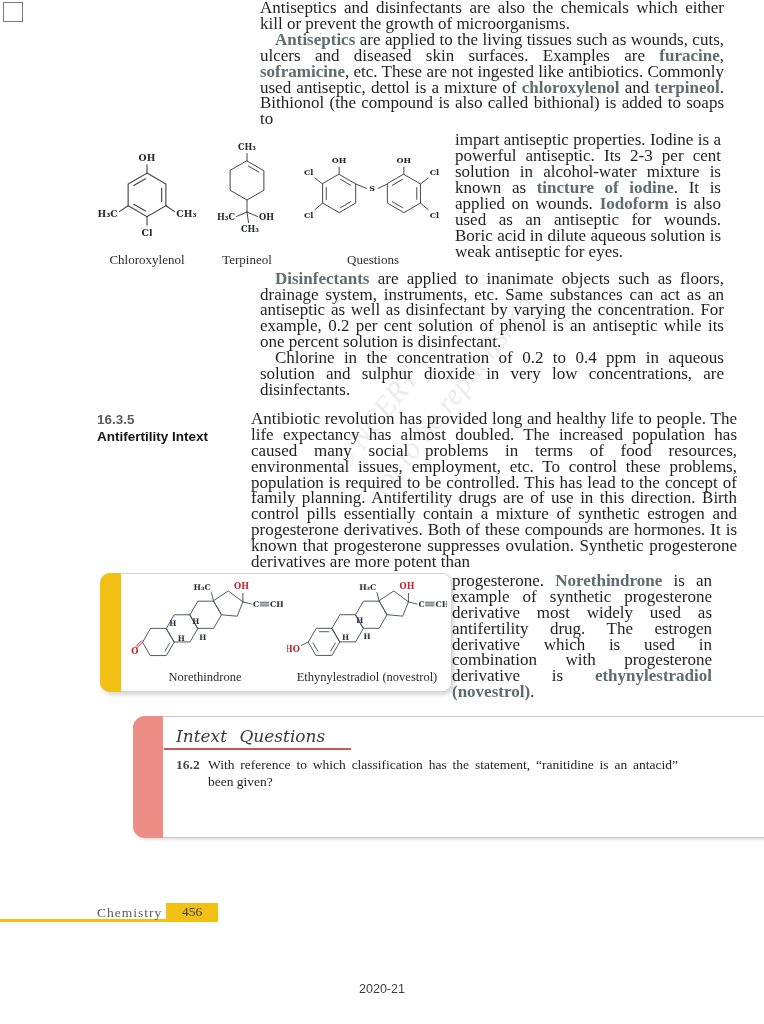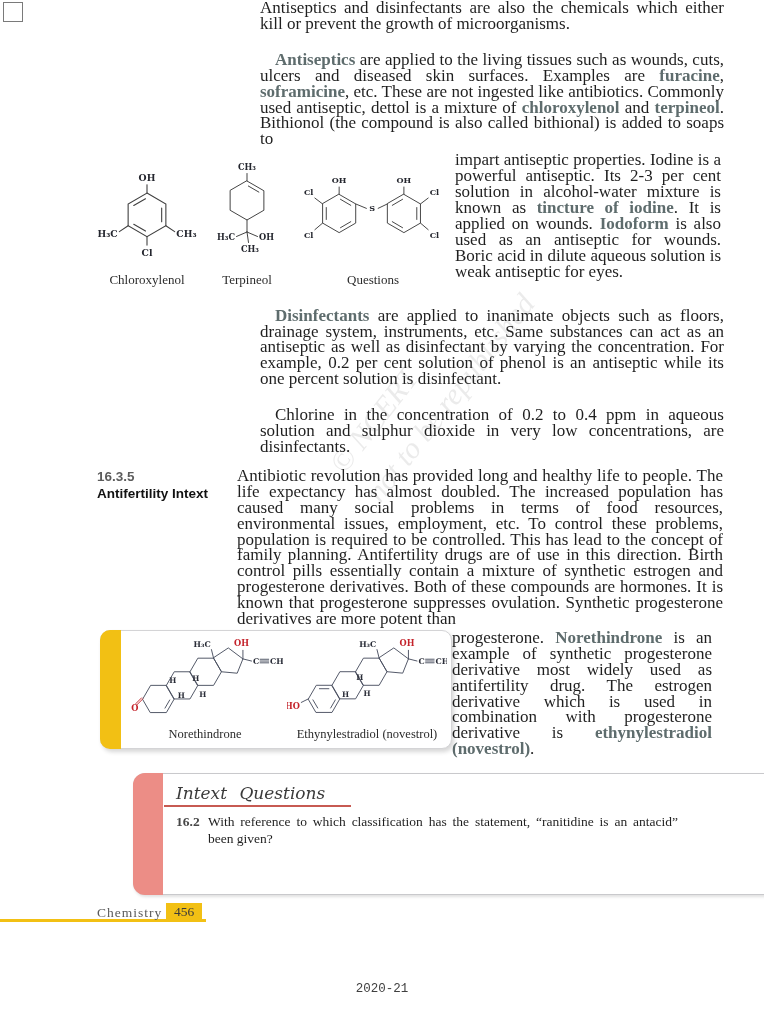--- a/index.html
+++ b/index.html
@@ -21,32 +21,32 @@
   
   .sub-heading {
     margin:96px 0 9px 238px; font-size:15px; font-weight:bold; font-style:italic;
     color:#3d3d3d; letter-spacing:0.8px; word-spacing:4px;
   }
   .sub-heading .hp { margin-right:8px; }
   p.body {
     width:464px; margin:0 0 0 260px; font-size:17px; line-height:15.9px;
     text-align:justify; color:#1f1f1f;
   }
-  p.indent { text-indent:15px;margin-top:20px; }
+  p.indent { text-indent:15px; }
   .term { font-weight:bold; color:var(--term,#5e6c6d); }
   
   .fig-row { display:flex; align-items:flex-start; margin:5px 0 3px 95px; }
   .antiseptic-figs { width:356px; display:flex; align-items:flex-end; justify-content:space-between; }
   figure { margin:0; text-align:center; }
   figcaption { font-size:13px; color:#2b2b2b; margin-top:3px; }
   p.narrow { width:266px; margin-left:4px; }
   .mt6 { margin-top:6px; }
   .mt4 { margin-top:4px; }
   
-  .section-row { display:flex; margin:13px 0 0 97px; }
+  .section-row { display:flex; margin:13px 0 0 97px;gap:14px; }
   .section-label { width:140px; flex-shrink:0; font-family:"Liberation Sans", sans-serif; font-weight:bold; font-size:13.5px; line-height:17px; }
   .section-number { display:block; color:#5c5c5c; }
   .section-title { display:block; color:#121212; }
   .section-row p.body { margin-left:0; width:486px; }
   
   .fig-row2 { display:flex; align-items:flex-start; margin:3px 0 0 100px; }
   .steroid-box {
     position:relative; width:352px; height:119px; box-sizing:border-box;
     background:#fff; border:1.5px solid #d4d4d6; border-radius:10px;
     box-shadow:2px 3px 4px rgba(0,0,0,0.16);
@@ -76,26 +76,26 @@
     margin:0 0 7px -12px; padding:0 26px 2px 12px;
     border-bottom:2px solid var(--rule-red,#c75a52);
   }
   .q-row { display:flex; margin-bottom:7px; }
   .q-num { font-weight:bold; color:#474747; width:32px; flex-shrink:0; font-size:13.5px; line-height:16.6px; }
   .q-text { margin:0; width:470px; font-size:13.5px; line-height:16.6px; text-align:justify; }
   
   .footer-rule { position:absolute; left:0; top:919px; width:206px; height:3px; background:var(--accent-yellow,#f2c014); }
   .footer-book { position:absolute; left:97px; top:905px; font-size:13.5px; color:#5a5a5a; letter-spacing:1px; }
   .footer-page {
-    position:absolute; left:166px; top:903px; padding:1px 8px 2px;
+    position:absolute; left:166px; top:903px; padding:1px 16px 2px;
     background:var(--accent-yellow,#f2c014); color:#3a3a3a; font-size:13.5px;
   }
   .edition-year {
     position:absolute; left:0; right:0; top:982px; text-align:center;
-    font-family:Liberation Mono, monospace; font-size:12.5px; color:#3f3f3f;
+    font-family:Liberation Sans, sans-serif; font-size:12.5px; color:#3f3f3f;
   }
   
   .bond  { stroke:#3f3f3f; stroke-width:1.3; fill:none; stroke-linecap:round; }
   .sbond { stroke:#474d5e; stroke-width:1.3; fill:none; stroke-linecap:round; }
   .rbond { stroke:var(--red-atom,#c4232b); stroke-width:1.3; fill:none; stroke-linecap:round; }
   .atom  { font-family:"DejaVu Serif", serif; font-size:11px; font-weight:600; fill:#24262e; }
   .atom2 { font-family:"DejaVu Serif", serif; font-size:11px; font-weight:600; fill:#2a2d38; }
   .hatom { font-family:"DejaVu Serif", serif; font-size:10.5px; font-weight:600; fill:#2a2d38; }
   .ratom { font-family:"DejaVu Serif", serif; font-size:11.5px; font-weight:700; fill:var(--red-atom,#c4232b); }
 </style>

